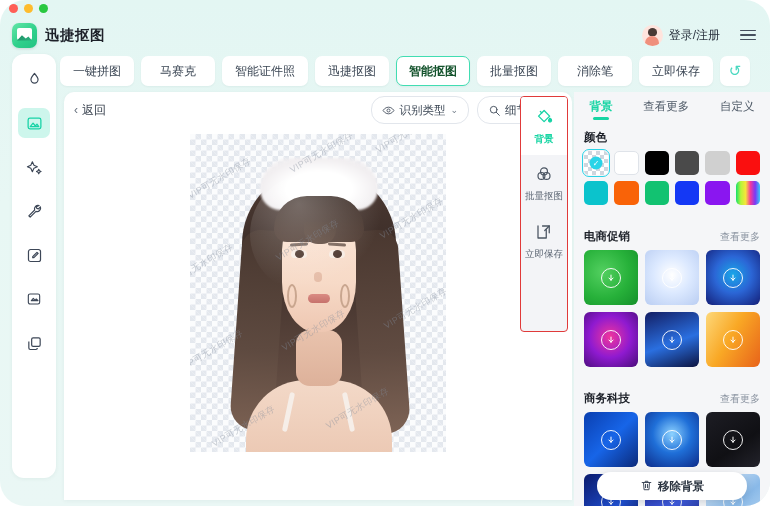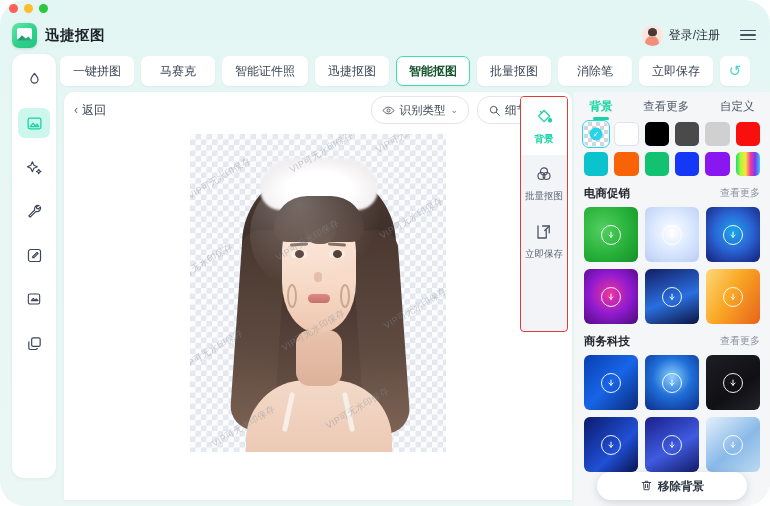--- a/index.html
+++ b/index.html
@@ -270,22 +270,22 @@
   .rtab { font-size: 11.5px; color: #515c69; cursor: pointer; position: relative; padding-bottom: 6px; }
   .rtab.active { color: #16d5a3; font-weight: bold; }
   .rtab.active::after {
     content: ""; position: absolute; left: 50%; transform: translateX(-50%);
     bottom: 0; width: 16px; height: 2.5px; background: #16d5a3; border-radius: 2px;
   }
   .sec-title {
     font-size: 11.5px; font-weight: bold; color: #1d2129; margin: 8px 0 6px 10px;
   }
   .sec-head {
-    display: flex; align-items: flex-start; justify-content: space-between;
-    margin: 10px 10px 6px 10px;
+    display: flex; align-items: center; justify-content: space-between;
+    margin: 24px 10px 6px 10px;
   }
   .sec-head .sec-h-title { font-size: 11.5px; font-weight: bold; color: #1d2129; }
   .more { font-size: 10px; color: #8b94a1; cursor: pointer; }
   .swatches {
     display: grid; grid-template-columns: repeat(6, 1fr); gap: 6px; padding: 0 10px;
   }
   .sw { height: 24px; border-radius: 5px; cursor: pointer; position: relative; }
   .sw.sel { outline: 1.6px solid #2ad4e8; outline-offset: 1.5px; }
   .sw-transparent {
     background-image:
@@ -523,20 +523,21 @@
     </div>
   </div>
 
   <div class="rpanel">
     <div class="rtabs">
       <div class="rtab active">背景</div>
       <div class="rtab">查看更多</div>
       <div class="rtab">自定义</div>
     </div>
 
+    <div class="sec-title">颜色</div>
 
     <div class="swatches">
       <div class="sw sw-transparent sel">
         <span class="check">✓</span>
       </div>
       <div class="sw sw-border" style="background:#ffffff"></div>
       <div class="sw" style="background:#000000"></div>
       <div class="sw" style="background:#4a4a4a"></div>
       <div class="sw" style="background:#d0d0d0"></div>
       <div class="sw" style="background:#fa0f0f"></div>

